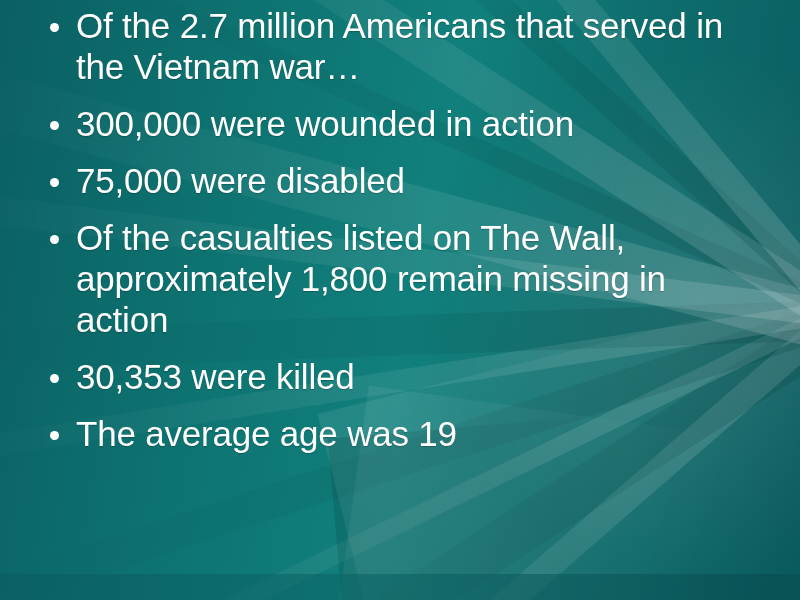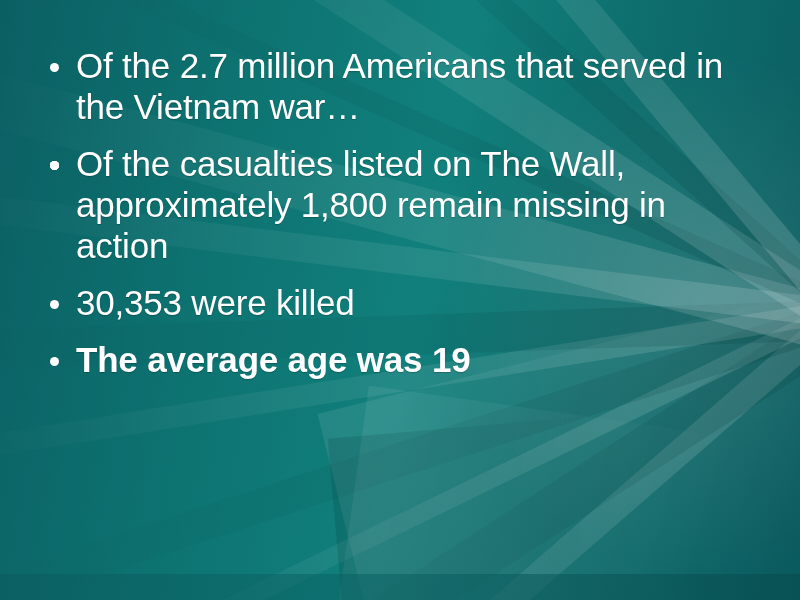--- a/index.html
+++ b/index.html
@@ -77,42 +77,41 @@
     height: 26px;
     background: linear-gradient(90deg, #0a5a5e 0%, #0b6365 40%, #07494d 100%);
     opacity: 0.55;
   }
 
   #content {
     position: absolute;
     left: 44px;
     top: 6px;
     width: 716px;
-    margin-top: 40px;
   }
 
   ul.bullets {
     list-style: none;
     margin: 0;
     padding: 0;
   }
 
   li.bullet {
     position: relative;
     padding-left: 32px;
     margin: 0 0 16px 0;
     color: #ffffff;
     font-size: 35px;
     line-height: 1.17;
     font-weight: normal;
     letter-spacing: -0.2px;
     text-shadow: 0 1px 1px rgba(0,0,0,0.22);
   }
 
-  li.bullet:last-child { margin-bottom: 0; font-weight: bold; }
+  li.bullet:last-child { margin-bottom: 0; }
 
   li.bullet .dot {
     position: absolute;
     left: 6px;
     top: 17px;
     width: 9px;
     height: 9px;
     border-radius: 50%;
     background: #ffffff;
   }
@@ -142,23 +141,25 @@
   <div class="bottom-band"></div>
 
   <div id="content">
     <ul class="bullets">
       <li class="bullet">
         <span class="dot"></span>
         <span>Of the 2.7 million Americans that served in the Vietnam war…</span>
       </li>
       <li class="bullet">
         <span class="dot"></span>
+        <span>300,000 were wounded in action</span>
       </li>
       <li class="bullet">
         <span class="dot"></span>
+        <span>75,000 were disabled</span>
       </li>
       <li class="bullet">
         <span class="dot"></span>
         <span>Of the casualties listed on The Wall, approximately 1,800 remain missing in action</span>
       </li>
       <li class="bullet">
         <span class="dot"></span>
         <span>30,353 were killed</span>
       </li>
       <li class="bullet">

